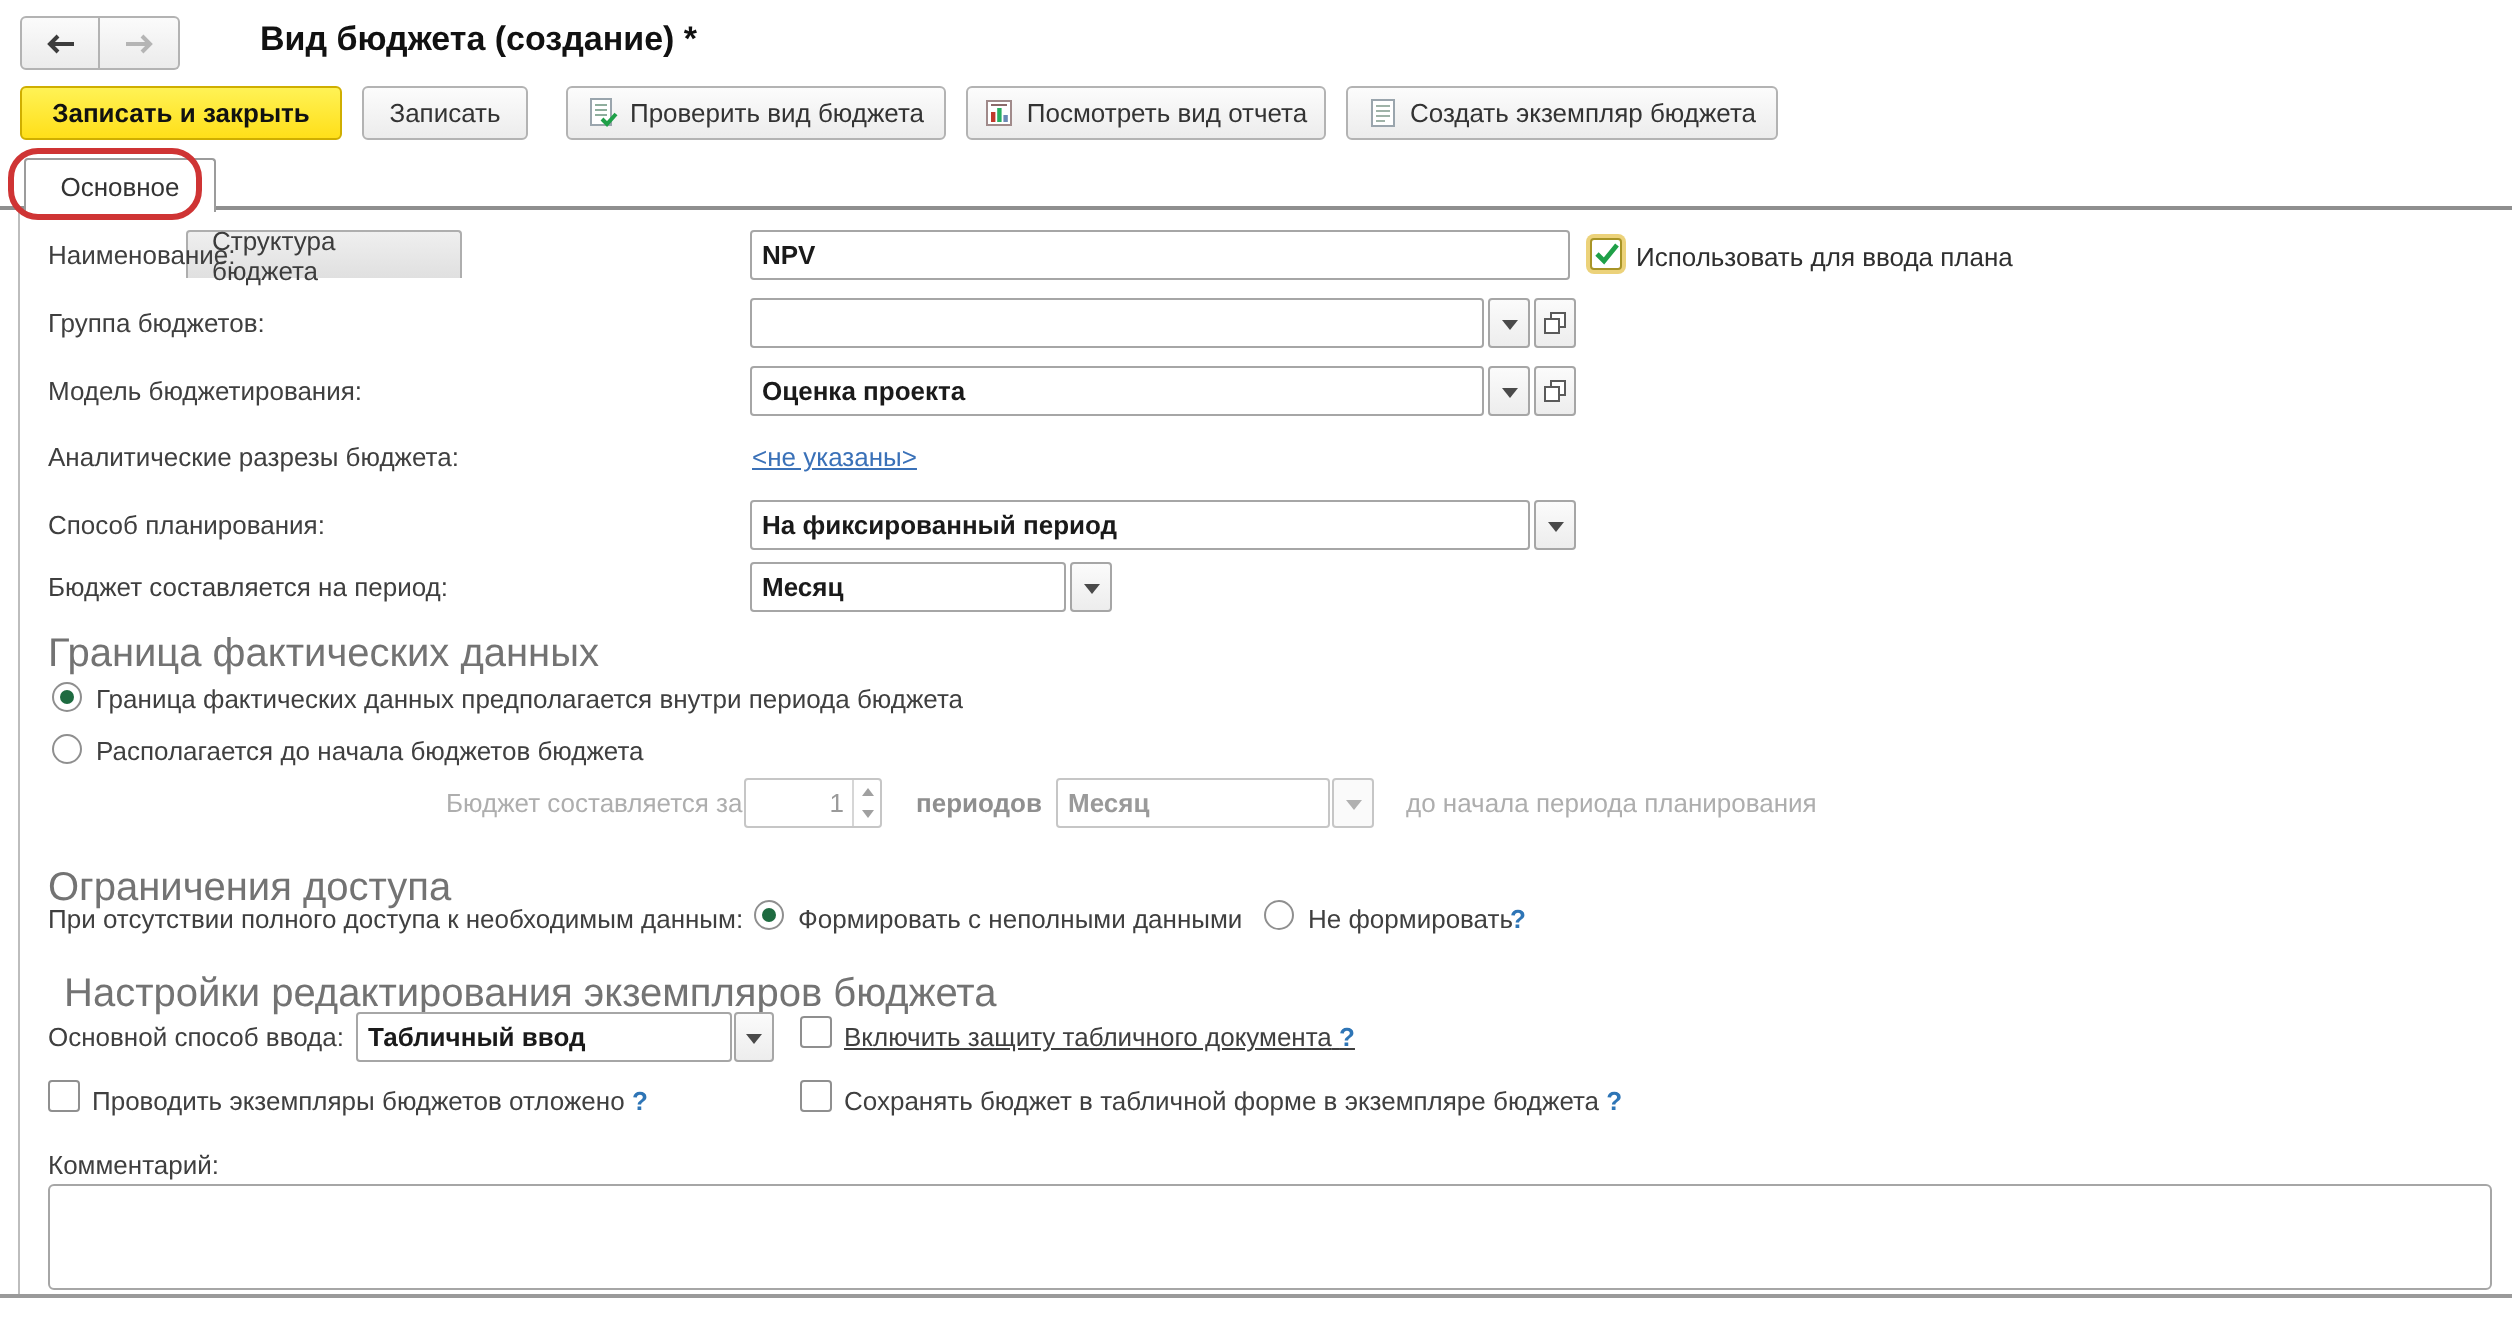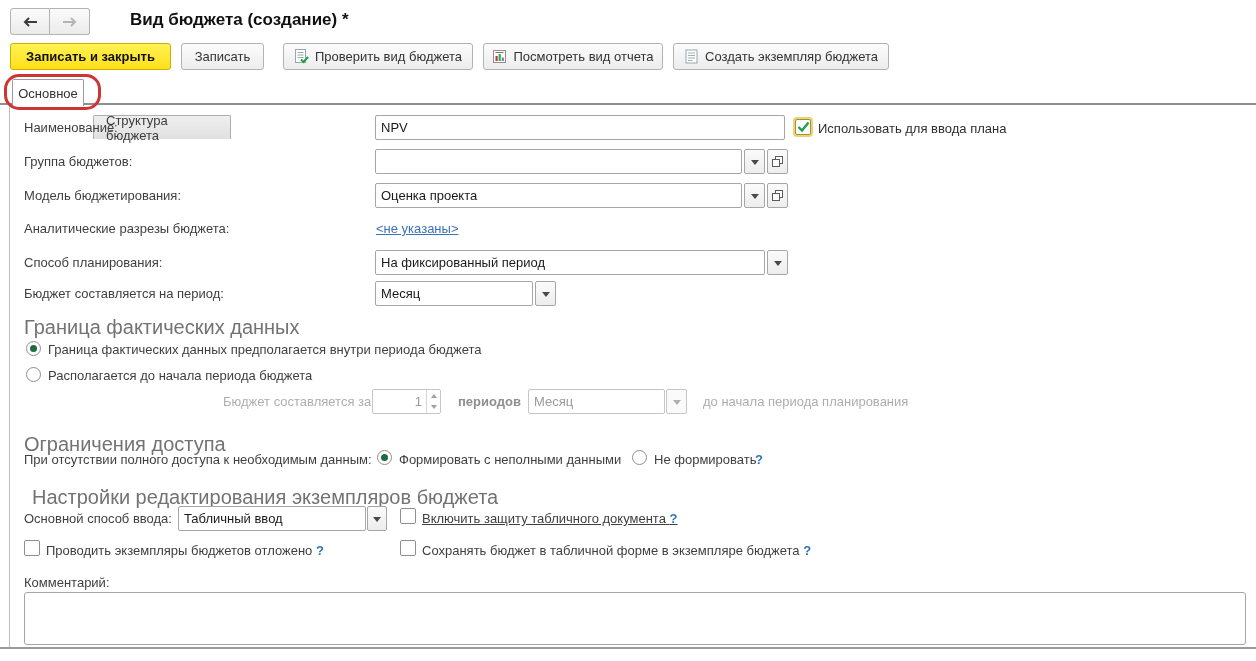--- a/index.html
+++ b/index.html
@@ -32,40 +32,40 @@
   }
   .btn svg { flex:0 0 auto; }
 
   
   .tabline { left:0; top:103px; width:1256px; height:2px; background:#8f8f8f; }
   .tab {
     position:absolute; top:79px; height:24px; display:flex; align-items:center; justify-content:center;
     font-size:13px; cursor:pointer; padding:0 12px;
   }
   .tab-active {
-    left:12px; width:72px; height:27px; background:#fff; border:1px solid #9c9c9c; border-bottom:none;
+    left:12px; width:96px; height:27px; background:#fff; border:1px solid #9c9c9c; border-bottom:none;
     border-radius:2px 2px 0 0; z-index:3; color:#333;
   }
   .tab-inactive {
     left:93px; width:138px; background:linear-gradient(#efefef,#e0e0e0);
     border:1px solid #aeaeae; border-bottom:none; border-radius:2px 2px 0 0; color:#3c3c3c;margin-top:36px;
   }
   .red-ellipse {
     left:4px; top:74px; width:97px; height:36px; border:3px solid #cf3434; border-radius:15px; z-index:4; pointer-events:none;
   }
 
   
   .panel-left-border { left:9px; top:105px; width:1px; height:542px; background:#bdbdbd; }
   .panel-bottom-line { left:0; top:647px; width:1256px; height:2px; background:#9a9a9a; }
 
   
   .lbl { position:absolute; color:#3f3f3f; }
   .input, .combo-input {
     position:absolute; height:25px; border:1px solid #a6a6a6; border-radius:2px;
-    font-family:"Liberation Sans", sans-serif; font-size:13px; color:#1a1a1a; padding:0 5px; background:#fff;
+    font-family:"Liberation Sans", sans-serif; font-size:13px; color:#1a1a1a; padding:0 5px; background:#fff;font-weight:bold;
   }
   .combo-btn {
     position:absolute; height:25px; width:21px; border:1px solid #a6a6a6; border-radius:2px;
     background:linear-gradient(#fbfbfb,#ededed); display:flex; align-items:center; justify-content:center; cursor:pointer;
   }
   .tri-down { width:0; height:0; border:4px solid transparent; border-top:5px solid #4a4a4a; margin-top:5px; }
   .tri-down.dis { border-top-color:#b0b0b0; }
   .link { position:absolute; color:#3a71b8; text-decoration:underline; cursor:pointer; }
 
   .radio {
@@ -208,21 +208,21 @@
   <div class="lbl" style="left:24px; top:286px;">Бюджет составляется на период:</div>
   <input class="combo-input" style="left: 375px; top: 281px; width: 158px;" value="Месяц">
   <div class="combo-btn" style="left:535px; top:281px;">
       <div class="tri-down"></div>
     </div>
 
   <div class="sect-title" style="left:24px; top:316px;">Граница фактических данных</div>
   <div class="radio sel" style="left:26px; top:341px;"></div>
   <div class="lbl" style="left:48px; top:342px;">Граница фактических данных предполагается внутри периода бюджета</div>
   <div class="radio" style="left:26px; top:367px;"></div>
-  <div class="lbl" style="left:48px; top:368px;">Располагается до начала периода бюджета</div>
+  <div class="lbl" style="left:48px; top:368px;">Располагается до начала бюджетов бюджета</div>
 
   <div class="lbl dis-lbl" style="left:223px; top:394px;">Бюджет составляется за:</div>
   <div class="spin-box" style="left:372px; top:389px;">
     <input disabled="" value="1" style="">
     <div class="spin-col">
       <span>
           <i class="tri-up-s"></i>
         </span>
       <span>
           <i class="tri-dn-s"></i>

